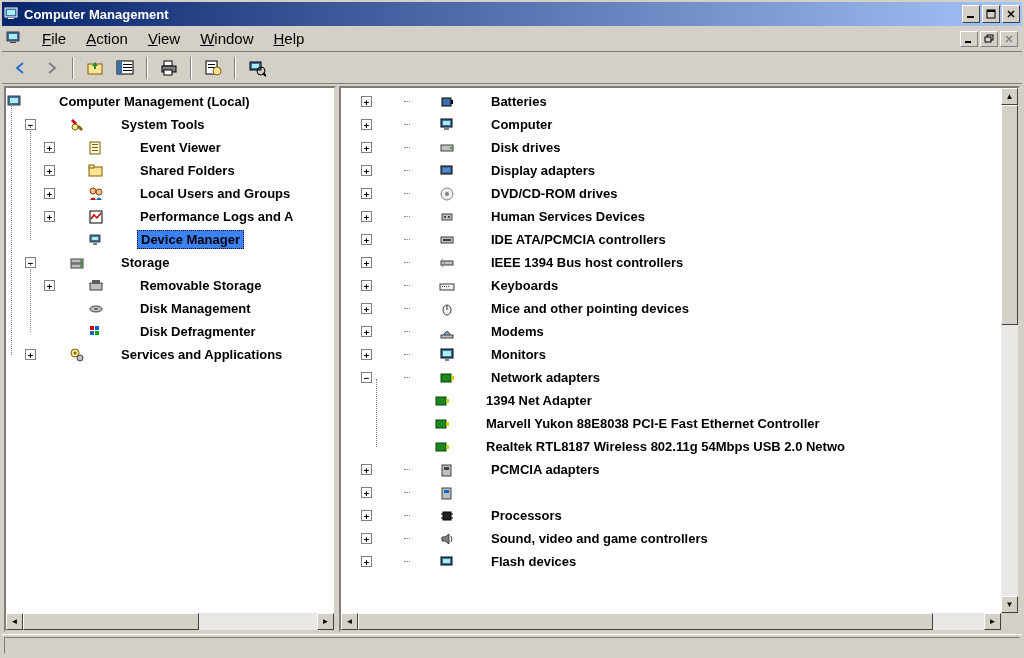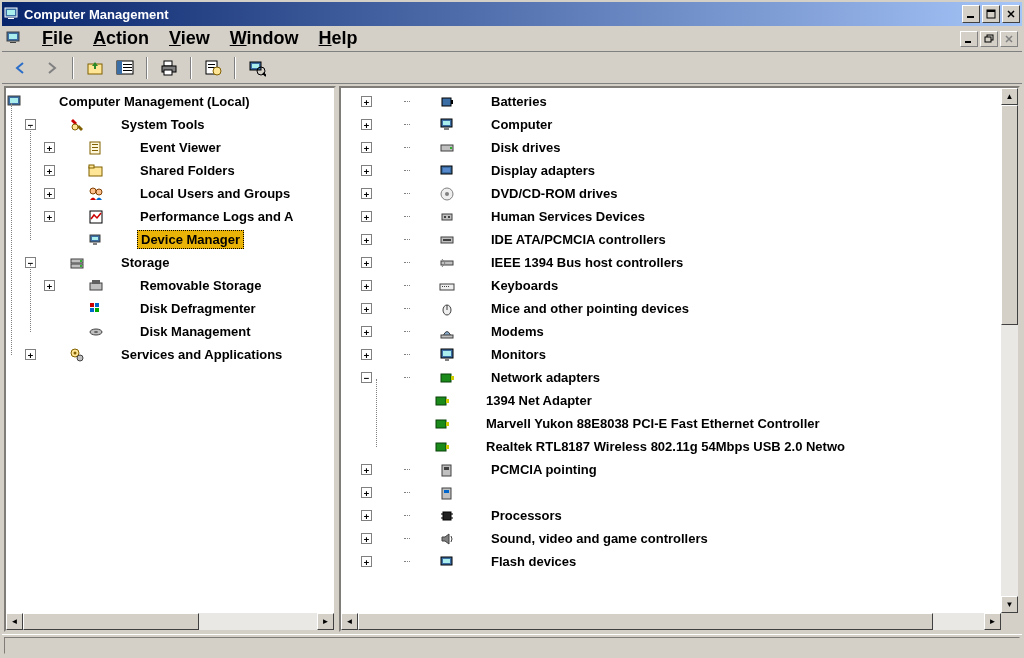--- a/index.html
+++ b/index.html
@@ -60,22 +60,21 @@
   padding: 0 4px;
 }
 .menubar .app-icon {
   width: 18px;
   height: 18px;
   margin-right: 8px;
 }
 .menubar .menu-item {
   padding: 3px 10px;
   cursor: pointer;
-  font-size: 18px;
-  font-weight: bold;
+  font-size: 15px;
 }
 .menubar .underline { text-decoration: underline; }
 .menubar .mdi-btns { margin-left: auto; display: flex; gap: 2px; }
 .menubar .mdi-btn {
   width: 18px;
   height: 16px;
   background: #d4d0c8;
   border: 1px solid #fff;
   border-right-color: #808080;
   border-bottom-color: #808080;
@@ -162,21 +161,21 @@
   margin-right: 4px;
   flex-shrink: 0;
   display: inline-flex;
   align-items: center;
   justify-content: center;
 }
 .node-label {
   padding: 1px 3px;
 }
 .node-label.selected {
-  background: #eab308;
+  background: #3b82f6;
   border: 1px dotted #000;
 }
 .children { padding-left: 19px; position: relative; }
 .children::before {
   content: '';
   position: absolute;
   left: 5px;
   top: -10px;
   bottom: 11px;
   border-left: 1px dotted #808080;
@@ -454,37 +453,37 @@
                           <rect x="2" y="5" width="12" height="7" fill="#c0c0c0" stroke="#404040"></rect>
                           <rect x="4" y="2" width="8" height="4" fill="#606060"></rect>
                         </svg>
                       </span>
                     <span class="node-label">Removable Storage</span>
                   </div>
                   <div class="node-row bold">
                     <span class="expander none">+</span>
                     <span class="node-icon">
                         <svg class="ico" viewBox="0 0 16 16">
+                          <ellipse cx="8" cy="8" rx="6" ry="3" fill="#c0c0c0" stroke="#404040"></ellipse>
+                          <ellipse cx="8" cy="8" rx="2" ry="1" fill="#606060"></ellipse>
+                        </svg>
+                      </span>
+                    <span class="node-label">Disk Management</span>
+                  </div>
+                  <div class="node-row bold">
+                    <span class="expander none">+</span>
+                    <span class="node-icon">
+                        <svg class="ico" viewBox="0 0 16 16">
                           <rect x="2" y="2" width="4" height="4" fill="#c00"></rect>
                           <rect x="7" y="2" width="4" height="4" fill="#06c"></rect>
                           <rect x="2" y="7" width="4" height="4" fill="#06c"></rect>
                           <rect x="7" y="7" width="4" height="4" fill="#0a0"></rect>
                         </svg>
                       </span>
                     <span class="node-label">Disk Defragmenter</span>
-                  </div>
-                  <div class="node-row bold">
-                    <span class="expander none">+</span>
-                    <span class="node-icon">
-                        <svg class="ico" viewBox="0 0 16 16">
-                          <ellipse cx="8" cy="8" rx="6" ry="3" fill="#c0c0c0" stroke="#404040"></ellipse>
-                          <ellipse cx="8" cy="8" rx="2" ry="1" fill="#606060"></ellipse>
-                        </svg>
-                      </span>
-                    <span class="node-label">Disk Management</span>
                   </div>
                 </div>
               </div>
 
               <div class="tree-node">
                 <div class="node-row bold">
                   <span class="expander">+</span>
                   <span class="node-icon">
                       <svg class="ico" viewBox="0 0 16 16">
                         <circle cx="6" cy="6" r="4" fill="#ffe696" stroke="#806000"></circle>
@@ -701,21 +700,21 @@
 
           <div class="node-row bold">
             <span class="expander">+</span>
             <span style="width:6px;border-top:1px dotted #808080"></span>
             <span class="node-icon">
                 <svg class="ico" viewBox="0 0 16 16">
                   <rect x="3" y="3" width="9" height="11" fill="#c0c0c0" stroke="#404040"></rect>
                   <rect x="5" y="5" width="5" height="3" fill="#404040"></rect>
                 </svg>
               </span>
-            <span class="node-label">PCMCIA pointing</span>
+            <span class="node-label">PCMCIA adapters</span>
           </div>
           <div class="node-row bold">
             <span class="expander">+</span>
             <span style="width:6px;border-top:1px dotted #808080"></span>
             <span class="node-icon">
                 <svg class="ico" viewBox="0 0 16 16">
                   <rect x="3" y="3" width="9" height="11" fill="#c0c0c0" stroke="#404040"></rect>
                   <rect x="5" y="5" width="5" height="3" fill="#06c"></rect>
                 </svg>
               </span>

